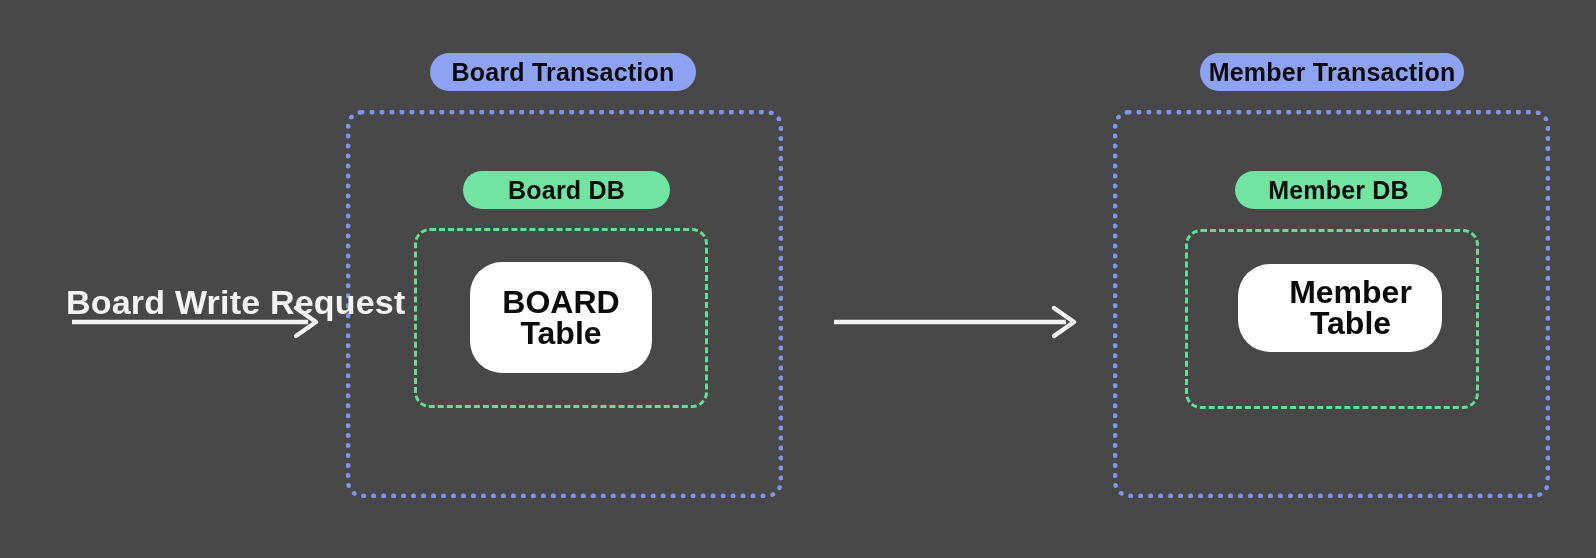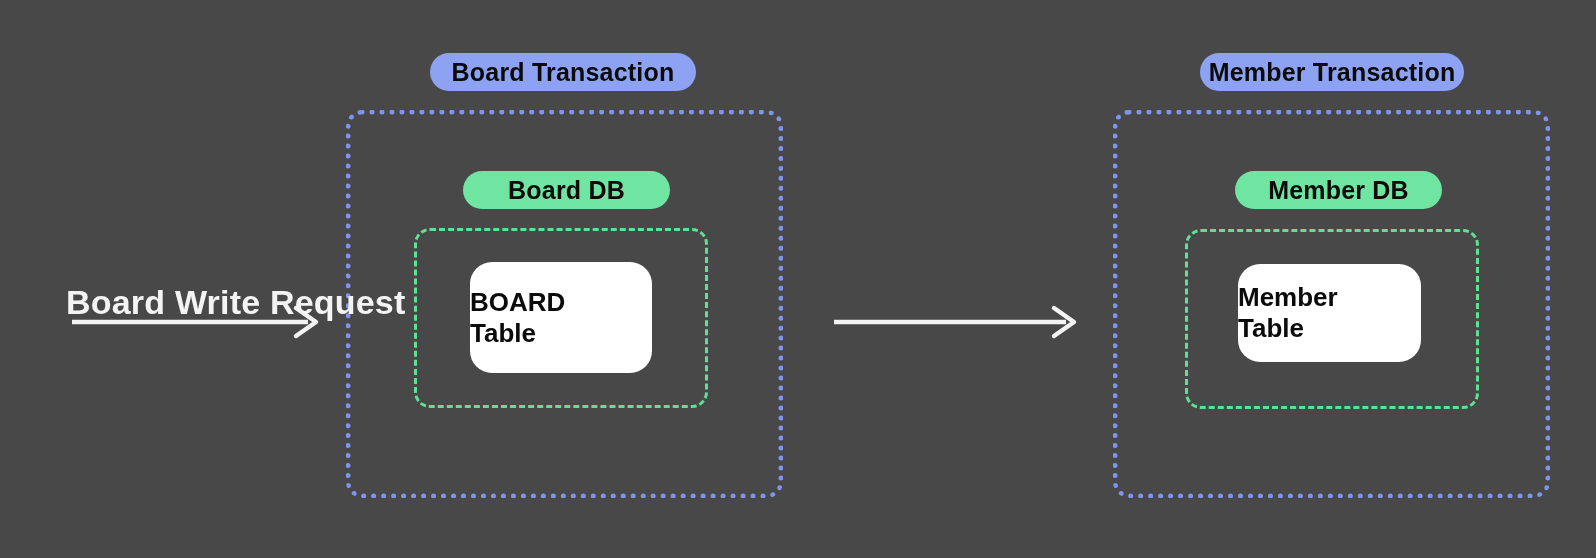--- a/index.html
+++ b/index.html
@@ -37,27 +37,27 @@
   }
   .dashed-box {
     position: absolute;
     border: 3px dashed #5fe093;
     border-radius: 16px;
     box-sizing: border-box;
   }
   .table-box {
     position: absolute;
     background: #ffffff;
-    border-radius: 22px;
+    border-radius: 32px;
     display: flex;
     flex-direction: column;
-    align-items: flex-start;
+    align-items: center;
     justify-content: center;
     font-weight: 700;
-    font-size: 26px;
+    font-size: 32px;
     line-height: 31px;
     color: #0b0b0b;
     text-align: center;
   }
   .arrow-label {
     position: absolute;
     color: #f4f4f4;
     font-weight: 700;
     font-size: 34px;
     white-space: nowrap;
@@ -70,21 +70,21 @@
   .board-boundary   { left: 346px;  top: 110px; width: 437px; height: 388px; }
   .board-db-pill    { left: 463px;  top: 171px; width: 207px; height: 38px; }
   .board-db-scope   { left: 414px;  top: 228px; width: 294px; height: 180px; }
   .board-table      { left: 470px;  top: 262px; width: 182px; height: 111px; }
 
   
   .member-txn-pill  { left: 1200px; top: 53px;  width: 264px; height: 38px; }
   .member-boundary  { left: 1113px; top: 110px; width: 437px; height: 388px; }
   .member-db-pill   { left: 1235px; top: 171px; width: 207px; height: 38px; }
   .member-db-scope  { left: 1185px; top: 229px; width: 294px; height: 180px; }
-  .member-table     { left: 1238px; top: 264px; width: 183px; height: 98px; }
+  .member-table     { left: 1238px; top: 264px; width: 183px; height: 88px; padding-left: 21px; }
 
   
   .arrow1-label { left: 66px;  top: 283px; }
   .arrow1-svg   { left: 70px;  top: 303px; }
   .arrow2-label { left: 832px; top: 283px; }
   .arrow2-svg   { left: 832px; top: 303px; }
 </style>
 </head>
 <body>
 

